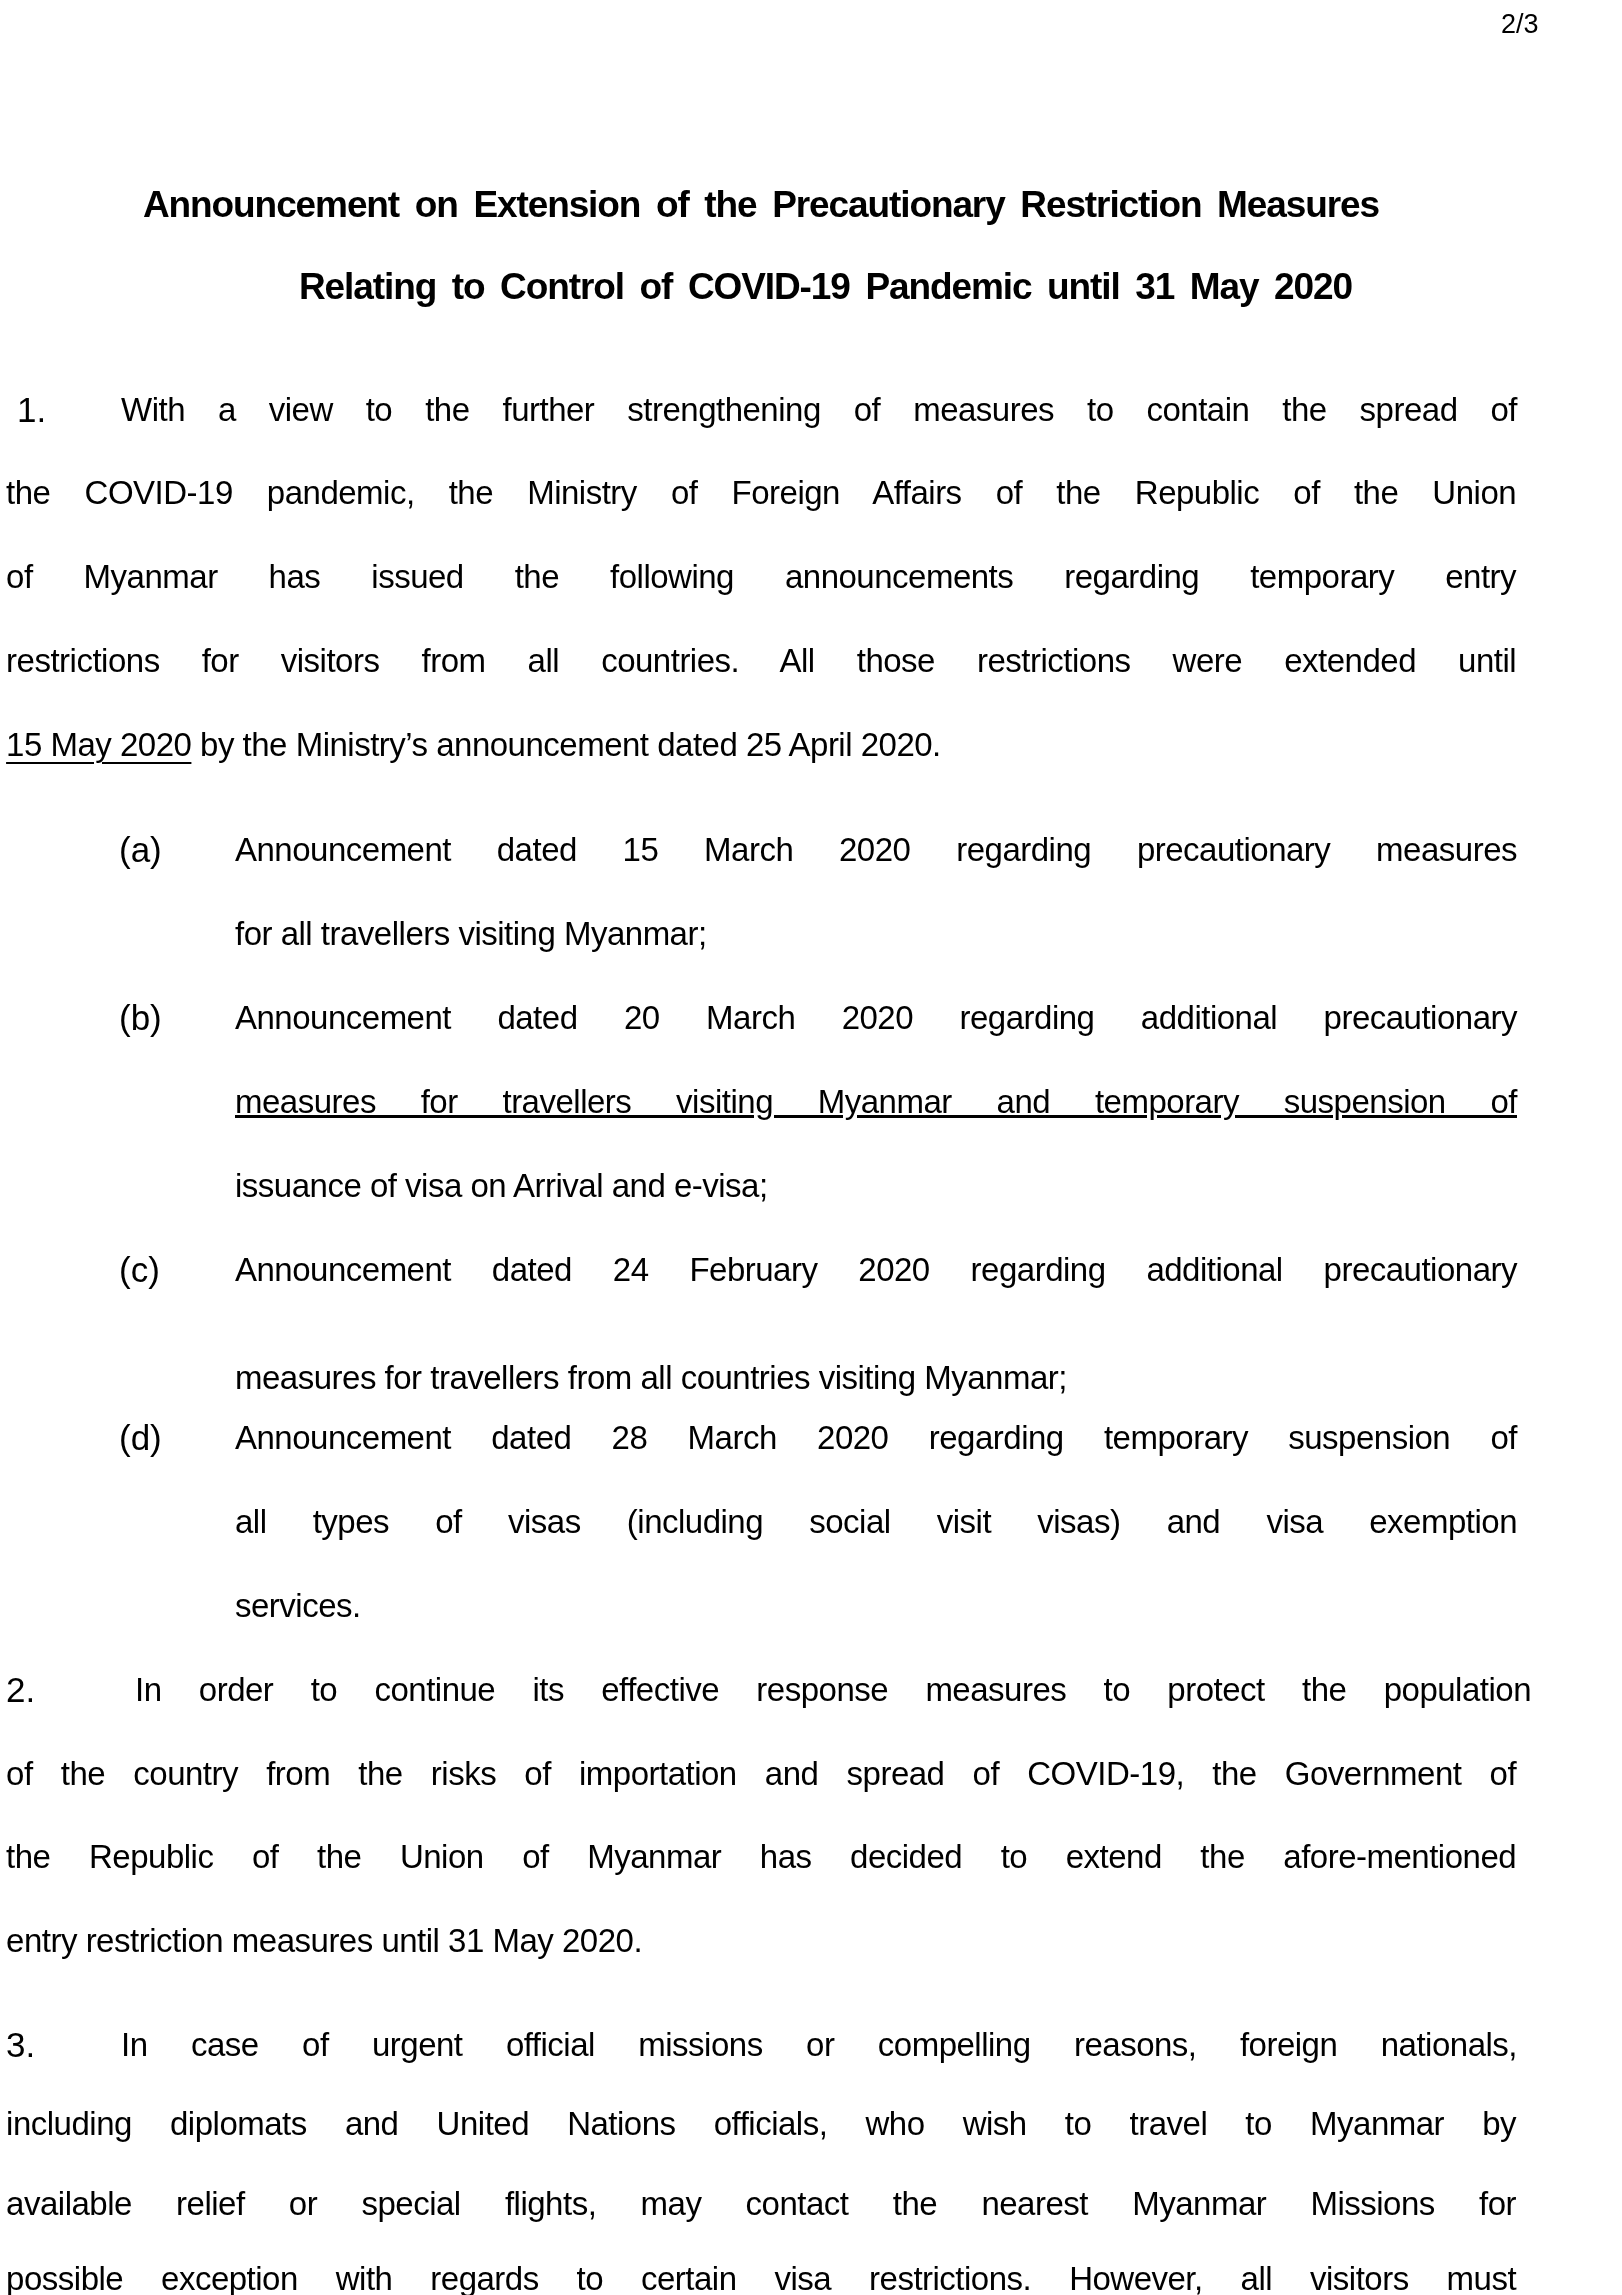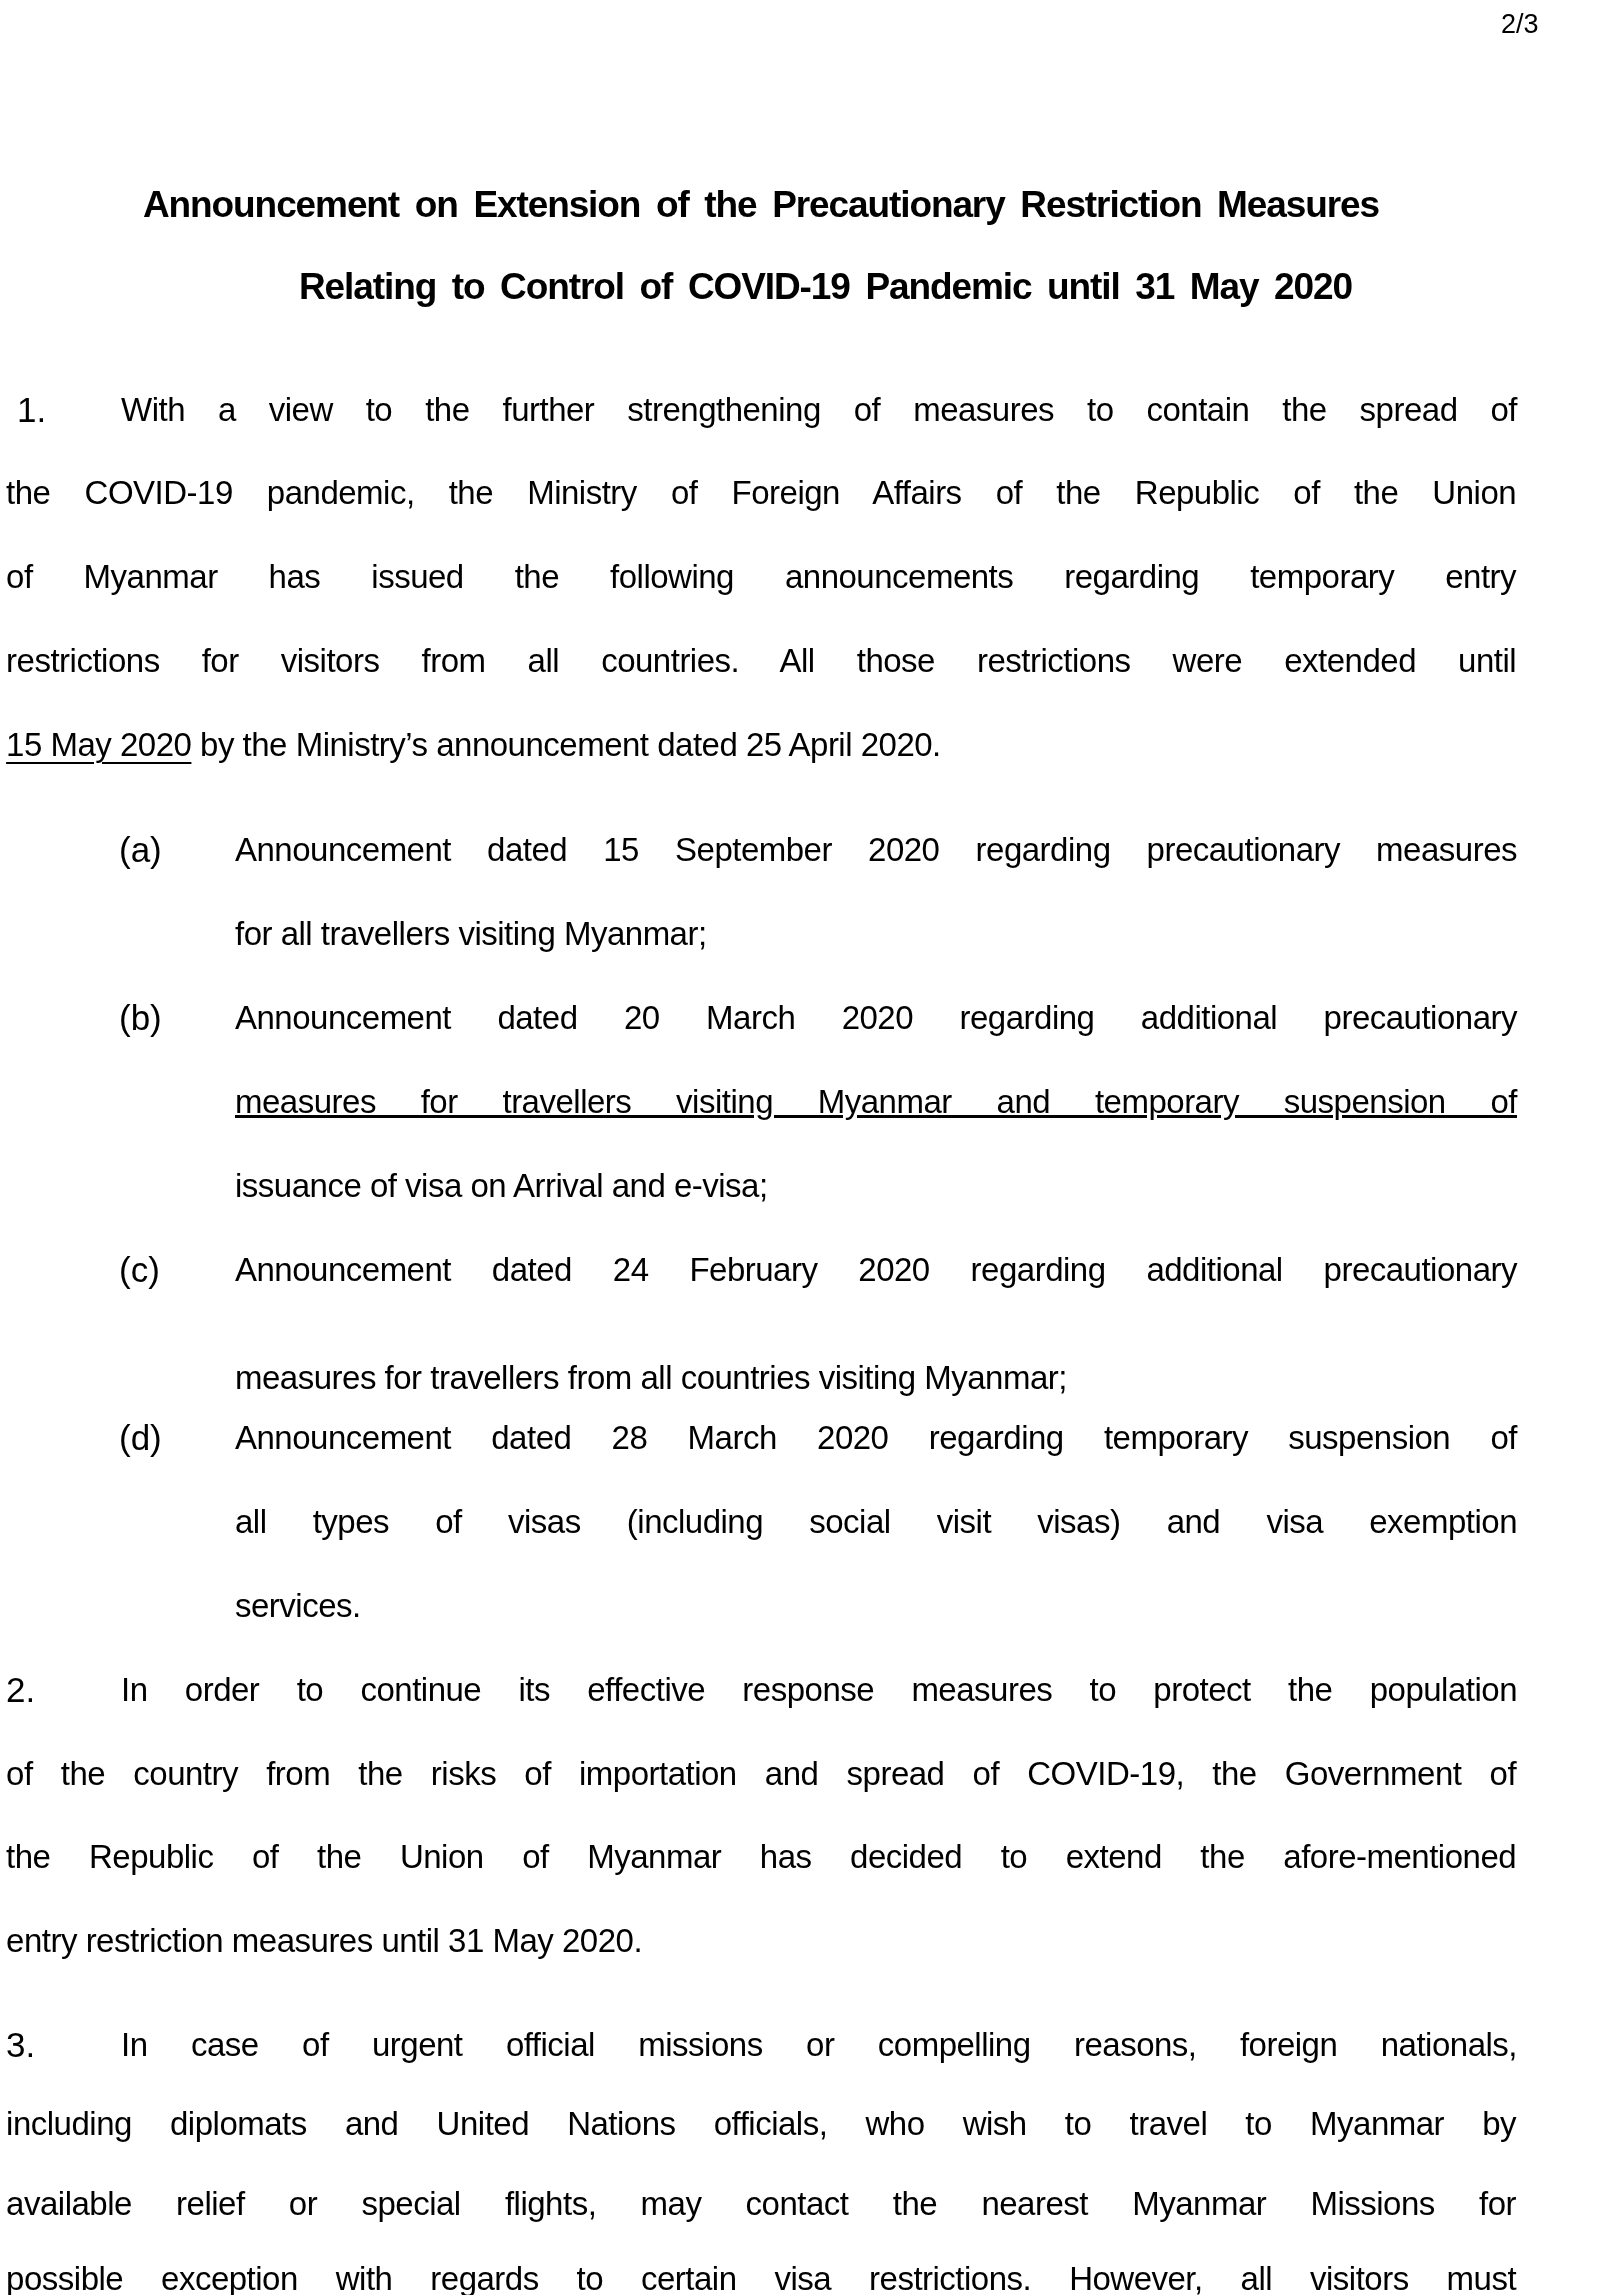--- a/index.html
+++ b/index.html
@@ -43,21 +43,21 @@
   <div class="line just" style="top:388px;left:121px;width:1396px;">With a view to the further strengthening of measures to contain the spread of</div>
   <div class="line just full" style="top:471px;">the COVID-19 pandemic, the Ministry of Foreign Affairs of the Republic of the Union</div>
   <div class="line just full" style="top:555px;">of Myanmar has issued the following announcements regarding temporary entry</div>
   <div class="line just full" style="top:639px;">restrictions for visitors from all countries. All those restrictions were extended until</div>
   <div class="line" style="top:723px;left:6.1px;"><span class="u">15 May 2020</span><span> by the Ministry’s announcement dated 25 April 2020.</span></div>
 </div>
 
 <div>
   <div>
     <span class="label" style="top:828px;left:119px;">(a)</span>
-    <div class="line just indent" style="top:828px;">Announcement dated 15 September 2020 regarding precautionary measures</div>
+    <div class="line just indent" style="top:828px;">Announcement dated 15 March 2020 regarding precautionary measures</div>
     <div class="line indent" style="top:912px;">for all travellers visiting Myanmar;</div>
   </div>
   <div>
     <span class="label" style="top:996px;left:119px;">(b)</span>
     <div class="line just indent" style="top:996px;">Announcement dated 20 March 2020 regarding additional precautionary</div>
     <div class="line just indent" style="top:1080px;text-decoration:underline;">measures for travellers visiting Myanmar and temporary suspension of</div>
     <div class="line indent" style="top:1164px;">issuance of visa on Arrival and e-visa;</div>
   </div>
   <div>
     <span class="label" style="top:1248px;left:119px;">(c)</span>
@@ -67,21 +67,21 @@
   <div>
     <span class="label" style="top:1416px;left:119px;">(d)</span>
     <div class="line just indent" style="top:1416px;">Announcement dated 28 March 2020 regarding temporary suspension of</div>
     <div class="line just indent" style="top:1500px;">all types of visas (including social visit visas) and visa exemption</div>
     <div class="line indent" style="top:1584px;">services.</div>
   </div>
 </div>
 
 <div>
   <span class="label" style="top:1668px;left:6.1px;">2.</span>
-  <div class="line just" style="top:1668px;left:121px;width:1396px;">In order to continue its effective response measures to protect the population</div>
+  <div class="line just" style="top:1668px;left:135px;width:1396px;">In order to continue its effective response measures to protect the population</div>
   <div class="line just full" style="top:1752px;">of the country from the risks of importation and spread of COVID-19, the Government of</div>
   <div class="line just full" style="top:1835px;">the Republic of the Union of Myanmar has decided to extend the afore-mentioned</div>
   <div class="line full" style="top:1919px;">entry restriction measures until 31 May 2020.</div>
 </div>
 
 <div>
   <span class="label" style="top:2023px;left:6.1px;">3.</span>
   <div class="line just" style="top:2023px;left:121px;width:1396px;">In case of urgent official missions or compelling reasons, foreign nationals,</div>
   <div class="line just full" style="top:2102px;">including diplomats and United Nations officials, who wish to travel to Myanmar by</div>
   <div class="line just full" style="top:2182px;">available relief or special flights, may contact the nearest Myanmar Missions for</div>

